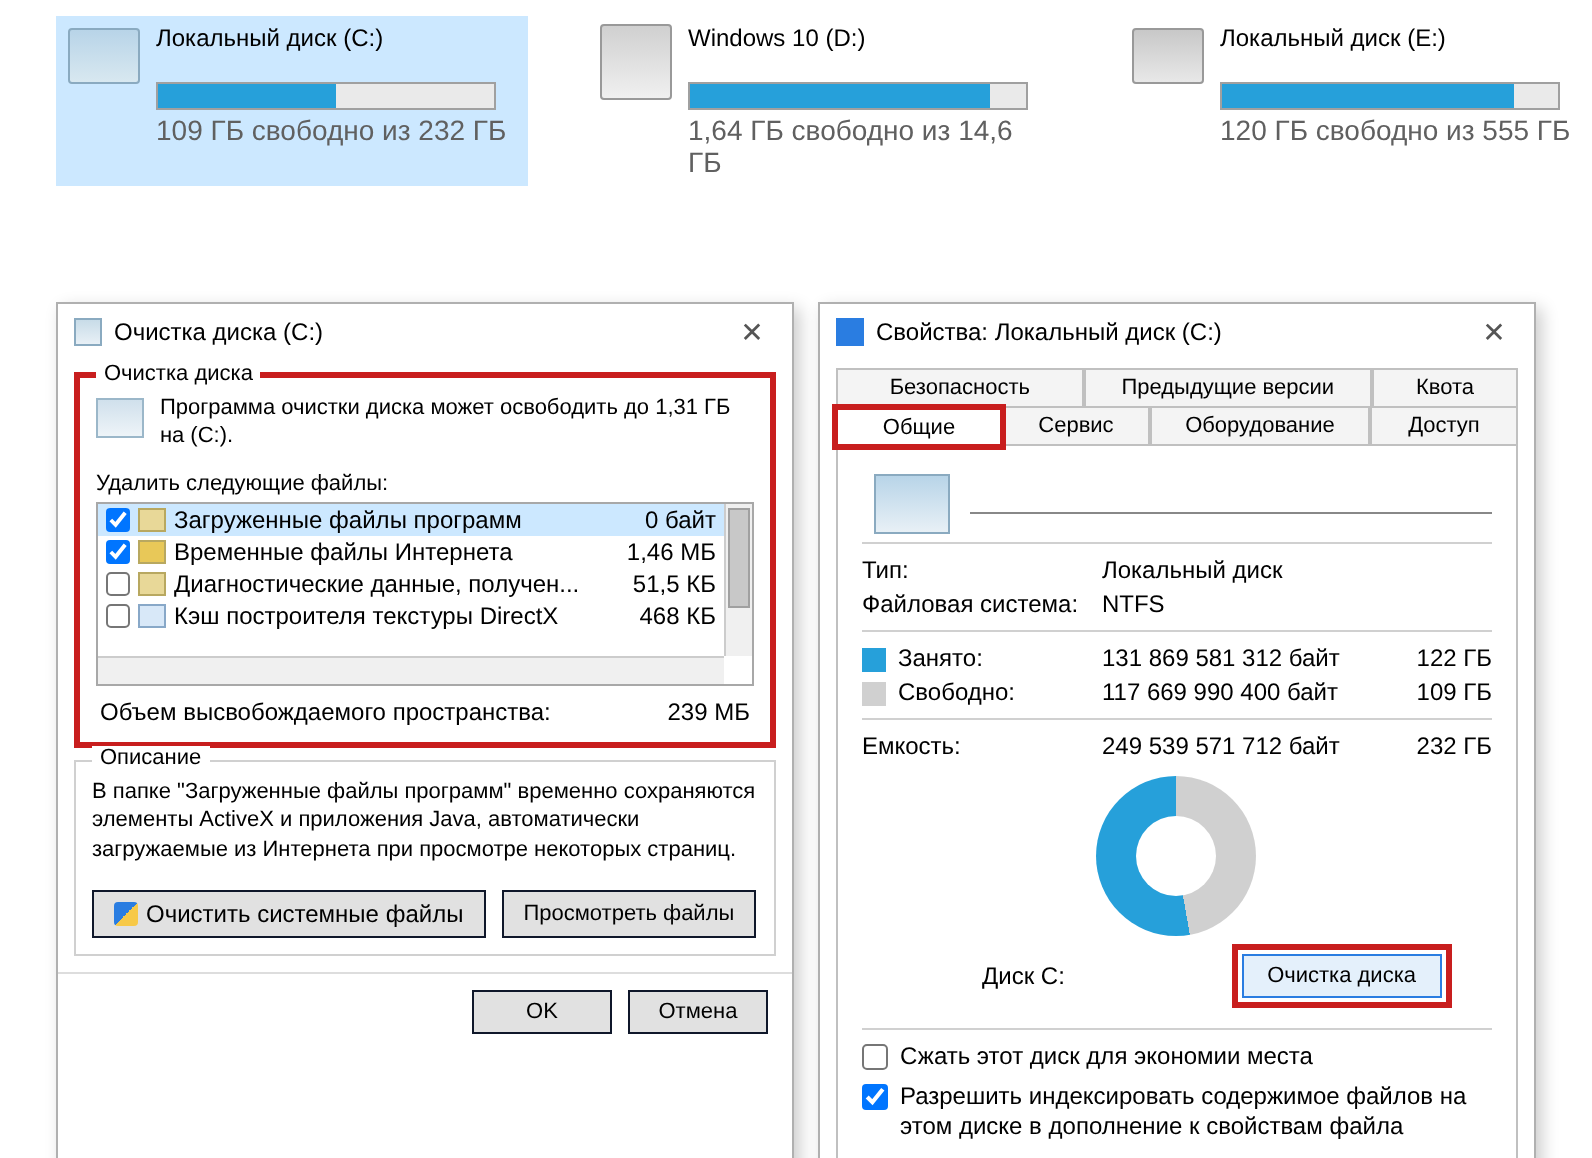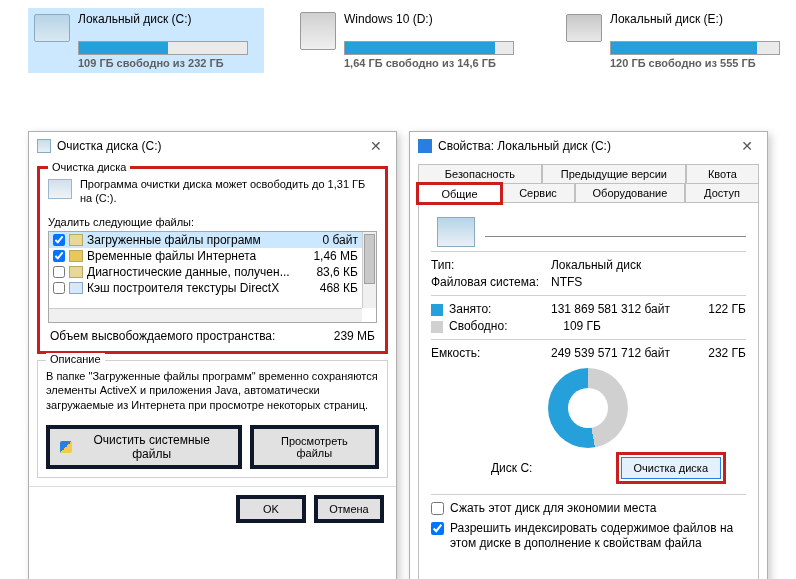--- a/index.html
+++ b/index.html
@@ -10,21 +10,21 @@
 .drive-tile { display: flex; gap: 8px; align-items: flex-start; padding: 4px 6px; }
 .drive-tile.selected { background: #cce8ff; }
 .drive-icon { width: 36px; height: 28px; background: linear-gradient(#b8d4e8,#d8e8f0); border: 1px solid #8aaac0; border-radius: 2px; margin-top: 2px; }
 .drive-icon.ssd { background: linear-gradient(#c8c8c8,#e8e8e8); border-color:#999; }
 .drive-sys { width: 36px; height: 38px; background: linear-gradient(#d0d0d0,#f0f0f0); border: 1px solid #999; border-radius: 2px; }
 .drive-info { width: 180px; }
 .drive-name { color: #000; margin-bottom: 15px; }
 .drive-tile.selected .drive-name { color:#000; }
 .drive-bar { width: 170px; height: 14px; border: 1px solid #a0a0a0; background: #eaeaea; margin-bottom: 2px; }
 .drive-bar-fill { height: 100%; background: #26a0da; }
-.drive-free { color: #606060; font-size: 11px; font-weight: bold; }
+.drive-free { color: #606060; font-size: 14px; }
 
 
 .dialogs { display: flex; gap: 12px; padding: 0 28px; margin-top: 50px; }
 .dialog { border: 1px solid #b0b0b0; background: #fff; box-shadow: 3px 3px 8px rgba(0,0,0,0.2); }
 .dialog-titlebar { display: flex; align-items: center; padding: 6px 8px; border-bottom: none; }
 .dialog-titlebar .title-icon { width: 14px; height: 14px; margin-right: 6px; }
 .dialog-titlebar .title { flex: 1; color: #000; font-size: 12px; }
 .dialog-close { width: 24px; text-align: center; color: #555; cursor: pointer; font-size: 14px; }
 
 
@@ -47,21 +47,21 @@
 .file-row .fname { flex: 1; }
 .file-row .fsize { width: 56px; text-align: right; }
 .vscroll { position:absolute; right:0; top:0; bottom:14px; width:14px; background:#f0f0f0; border-left:1px solid #ccc; }
 .vscroll .thumb { position:absolute; top:2px; left:1px; right:1px; height:50px; background:#c8c8c8; border:1px solid #a0a0a0; }
 .hscroll { position:absolute; left:0; right:14px; bottom:0; height:14px; background:#f0f0f0; border-top:1px solid #ccc; }
 .total-row { display:flex; margin:6px 2px 0; font-size:11px; }
 .total-row .tl { flex:1; }
 .desc-group { border:1px solid #d0d0d0; margin: 0 8px 8px; padding: 8px; position:relative; }
 .desc-text { font-size:11px; line-height:1.35; margin-bottom:12px; }
 .btn-row { display:flex; gap:8px; }
-.win-btn { border:4px solid #0f172a; background:#e1e1e1; padding:4px 10px; font-size:11px; cursor:pointer; display:inline-flex; align-items:center; gap:4px; }
+.win-btn { border:1px solid #0f172a; background:#e1e1e1; padding:4px 10px; font-size:11px; cursor:pointer; display:inline-flex; align-items:center; gap:4px; }
 .win-btn .shield { width:12px; height:12px; background: linear-gradient(135deg,#2a7de1 50%,#f7c948 50%); border-radius:2px; }
 .dlg-footer { display:flex; justify-content:flex-end; gap:8px; padding:8px 12px; border-top:1px solid #ddd; }
 
 
 .dlg-right { width: 360px; }
 .tabs-wrap { padding: 4px 8px 0; }
 .tab-row { display:flex; }
 .tab { border:1px solid #c0c0c0; border-bottom:none; padding:3px 0; font-size:11px; background:#f4f4f4; text-align:center; cursor:pointer; }
 .tab.active { background:#fff; position:relative; top:1px; }
 .tab.highlight { outline:3px solid #c81e1e; outline-offset:-1px; z-index:2; }
@@ -150,21 +150,21 @@
           <div class="file-row">
             <input type="checkbox" checked="" style="">
             <div class="ficon lock"></div>
             <div class="fname">Временные файлы Интернета</div>
             <div class="fsize">1,46 МБ</div>
           </div>
           <div class="file-row">
             <input type="checkbox" style="">
             <div class="ficon"></div>
             <div class="fname">Диагностические данные, получен...</div>
-            <div class="fsize">83,6 КБ</div>
+            <div class="fsize">51,5 КБ</div>
           </div>
           <div class="file-row">
             <input type="checkbox" style="">
             <div class="ficon doc"></div>
             <div class="fname">Кэш построителя текстуры DirectX</div>
             <div class="fsize">468 КБ</div>
           </div>
         </div>
         <div class="vscroll">
             <div class="thumb"></div>
@@ -228,20 +228,21 @@
             <div class="v1">NTFS</div>
           </div>
         <div class="hr"></div>
         <div class="kv">
           <div class="k"><span class="sq used"></span><span>Занято:</span></div>
           <div class="v1">131 869 581 312 байт</div>
           <div class="v2">122 ГБ</div>
         </div>
         <div class="kv">
           <div class="k"><span class="sq free"></span><span>Свободно:</span></div>
+          <div class="v1">117 669 990 400 байт</div>
           <div class="v2">109 ГБ</div>
         </div>
         <div class="hr"></div>
         <div class="kv">
           <div class="k">Емкость:</div>
           <div class="v1">249 539 571 712 байт</div>
           <div class="v2">232 ГБ</div>
         </div>
         <div class="pie"></div>
         <div class="disk-label-row">

